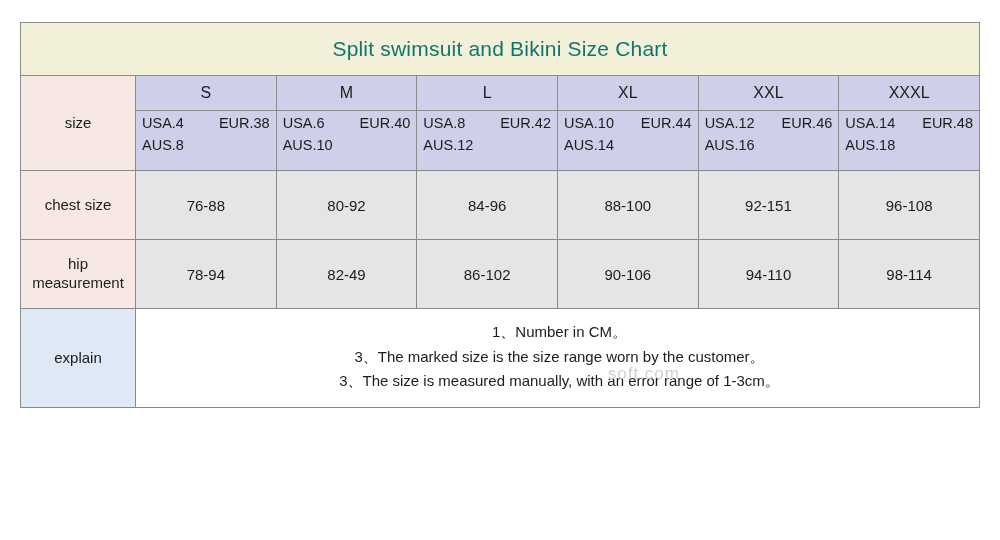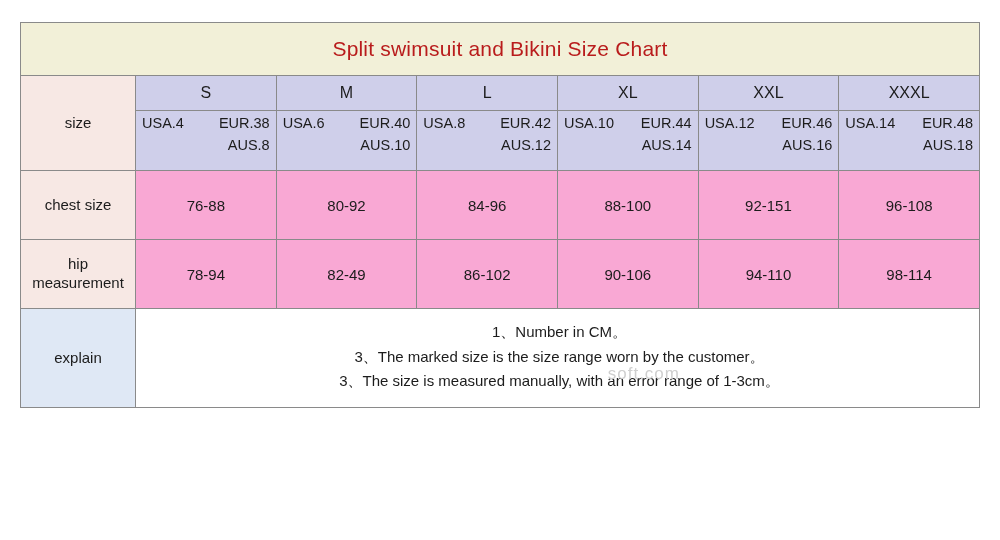--- a/index.html
+++ b/index.html
@@ -30,21 +30,21 @@
     background: #f2f0d8;
     border: 1px solid #8a8a8a;
     border-bottom: none;
     height: 52px;
     display: flex;
     align-items: center;
     justify-content: center;
   }
   .title-bar .title {
     font-size: 21px;
-    color: #b91c1c;
+    color: #0f766e;
     letter-spacing: 0.2px;
   }
   table.size-chart {
     border-collapse: collapse;
     width: 960px;
     table-layout: fixed;
   }
   table.size-chart td {
     border: 1px solid #8a8a8a;
     text-align: center;
@@ -83,25 +83,25 @@
     padding: 2px 6px 20px 6px;
     font-size: 14.5px;
     line-height: 1.5;
   }
   .hdr-row1 {
     display: flex;
     justify-content: space-between;
     white-space: nowrap;
   }
   .hdr-row2 {
-    text-align: right;
+    text-align: left;
     white-space: nowrap;
   }
   .data-cell {
-    background: #f9a8d4;
+    background: #e5e5e5;
     height: 66px;
     font-size: 16px;
   }
   .explain-label {
     background: #dfe8f5;
     font-size: 15px;
   }
   .explain-cell {
     background: #ffffff;
     text-align: left;

